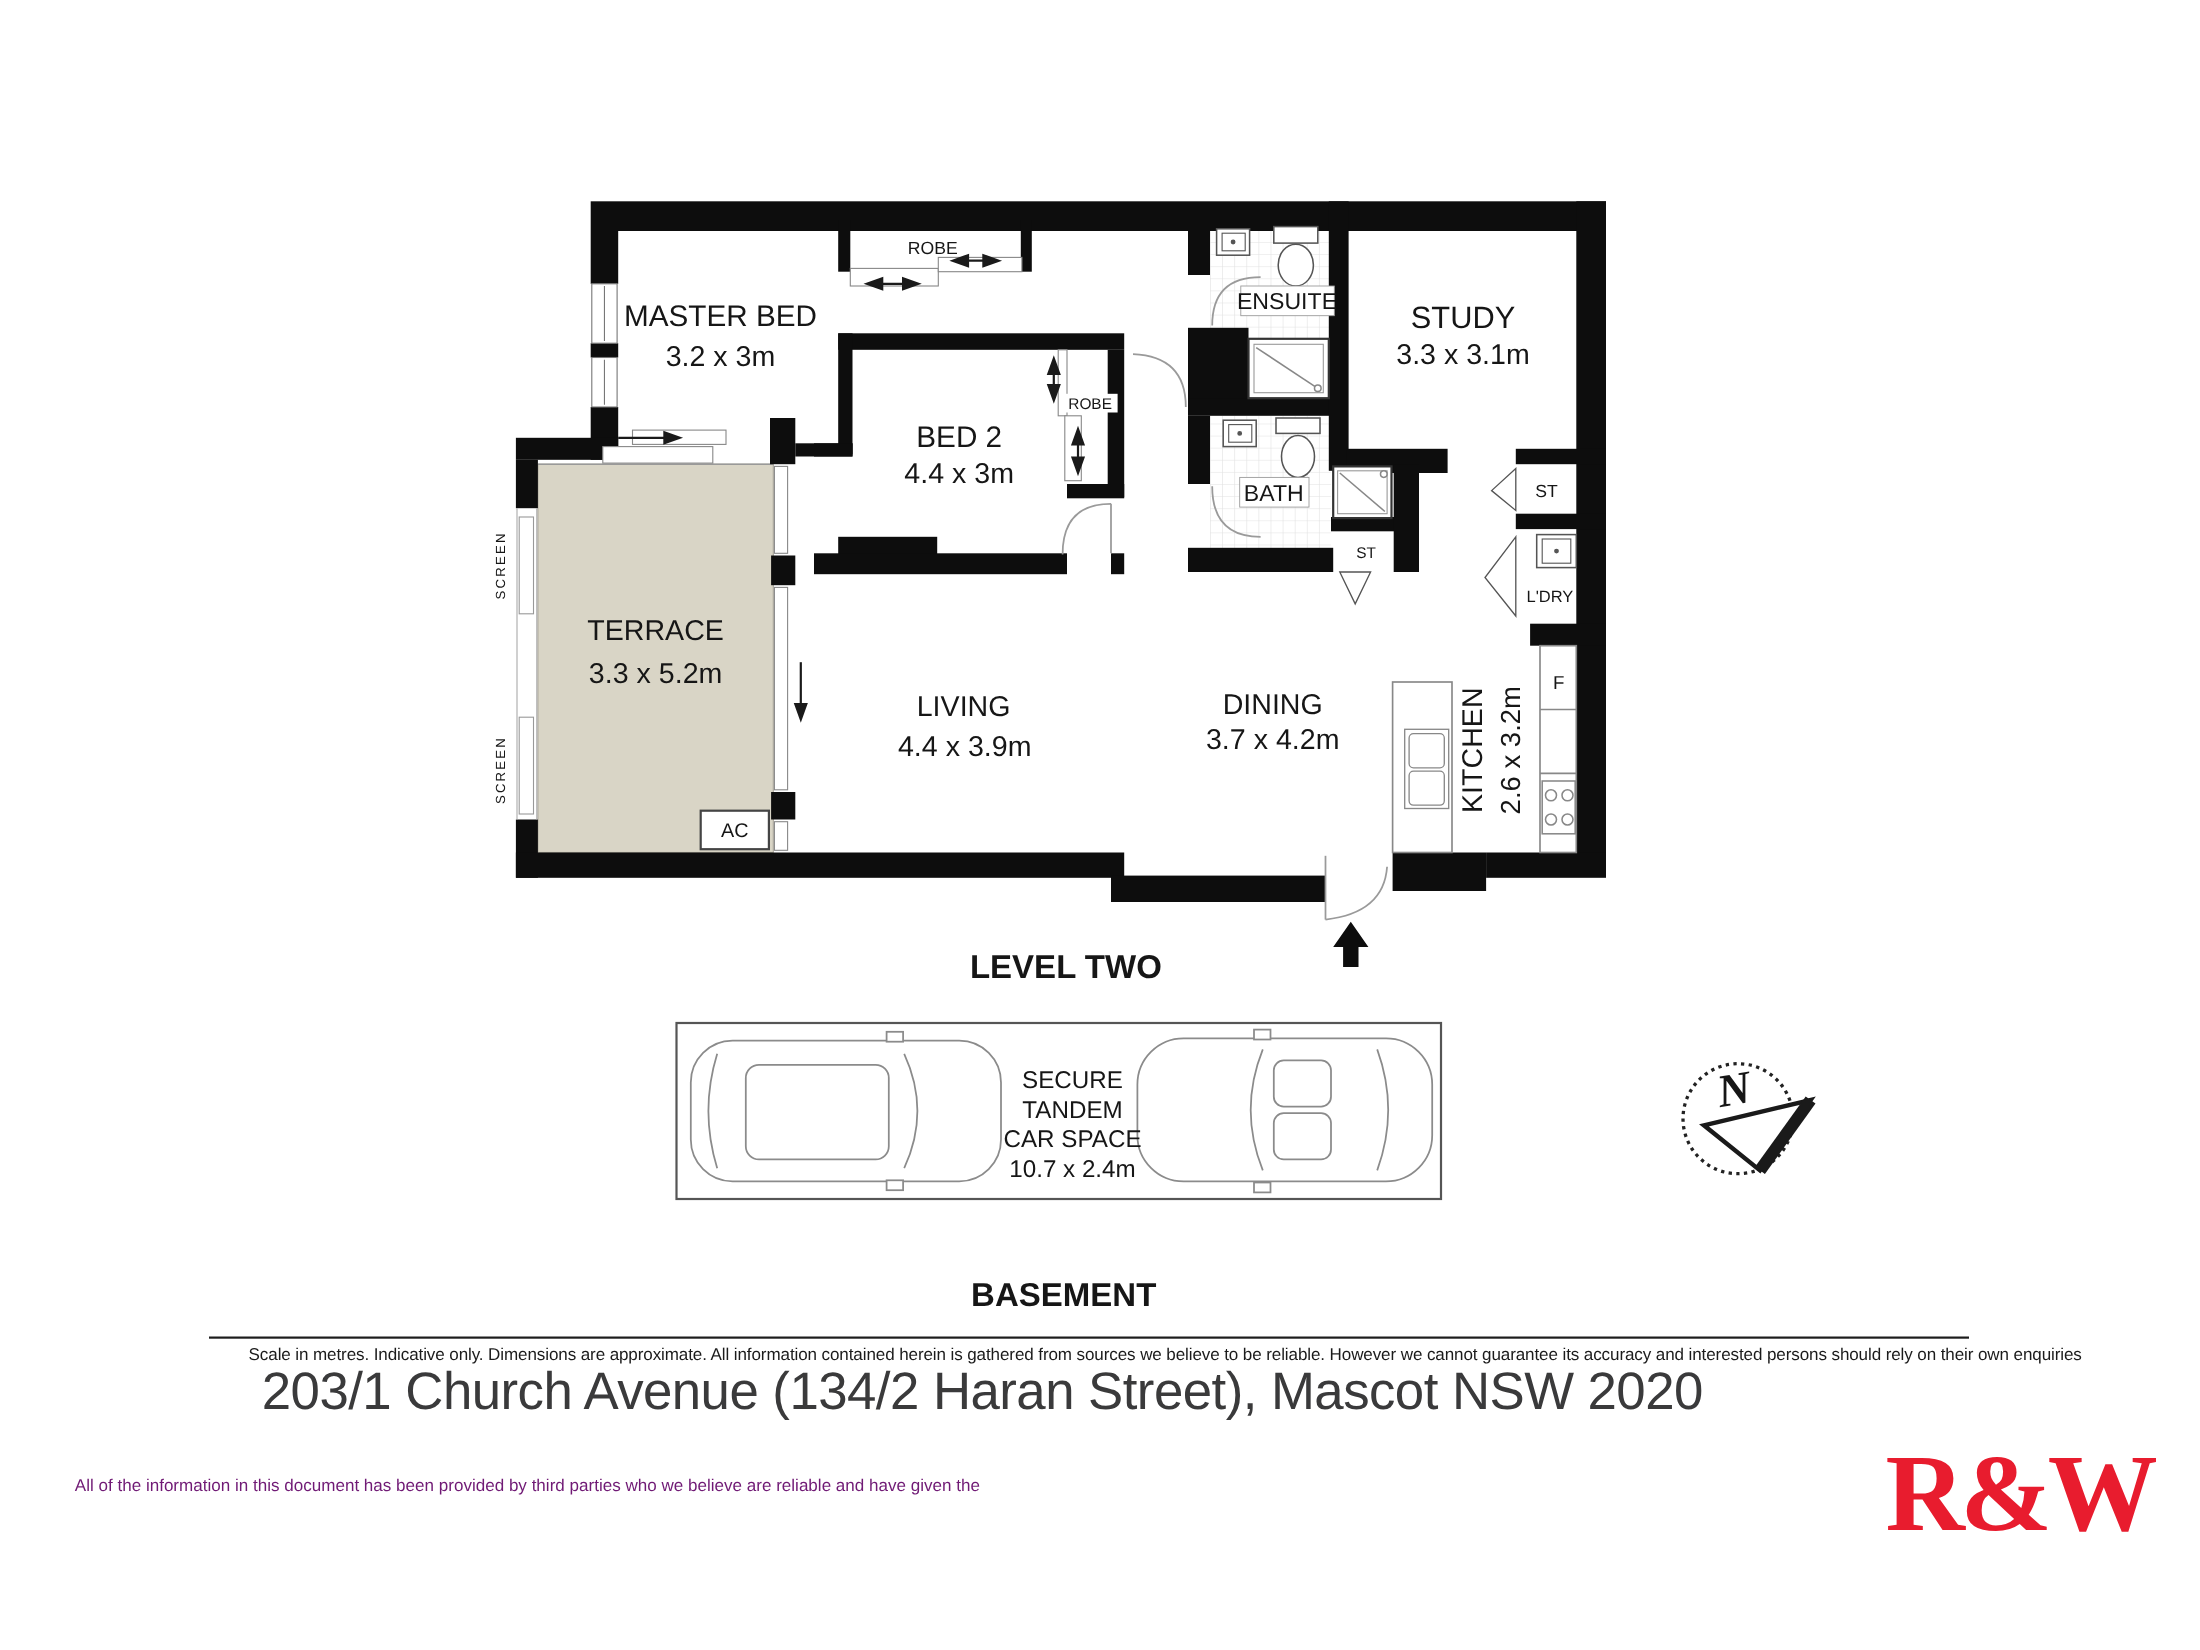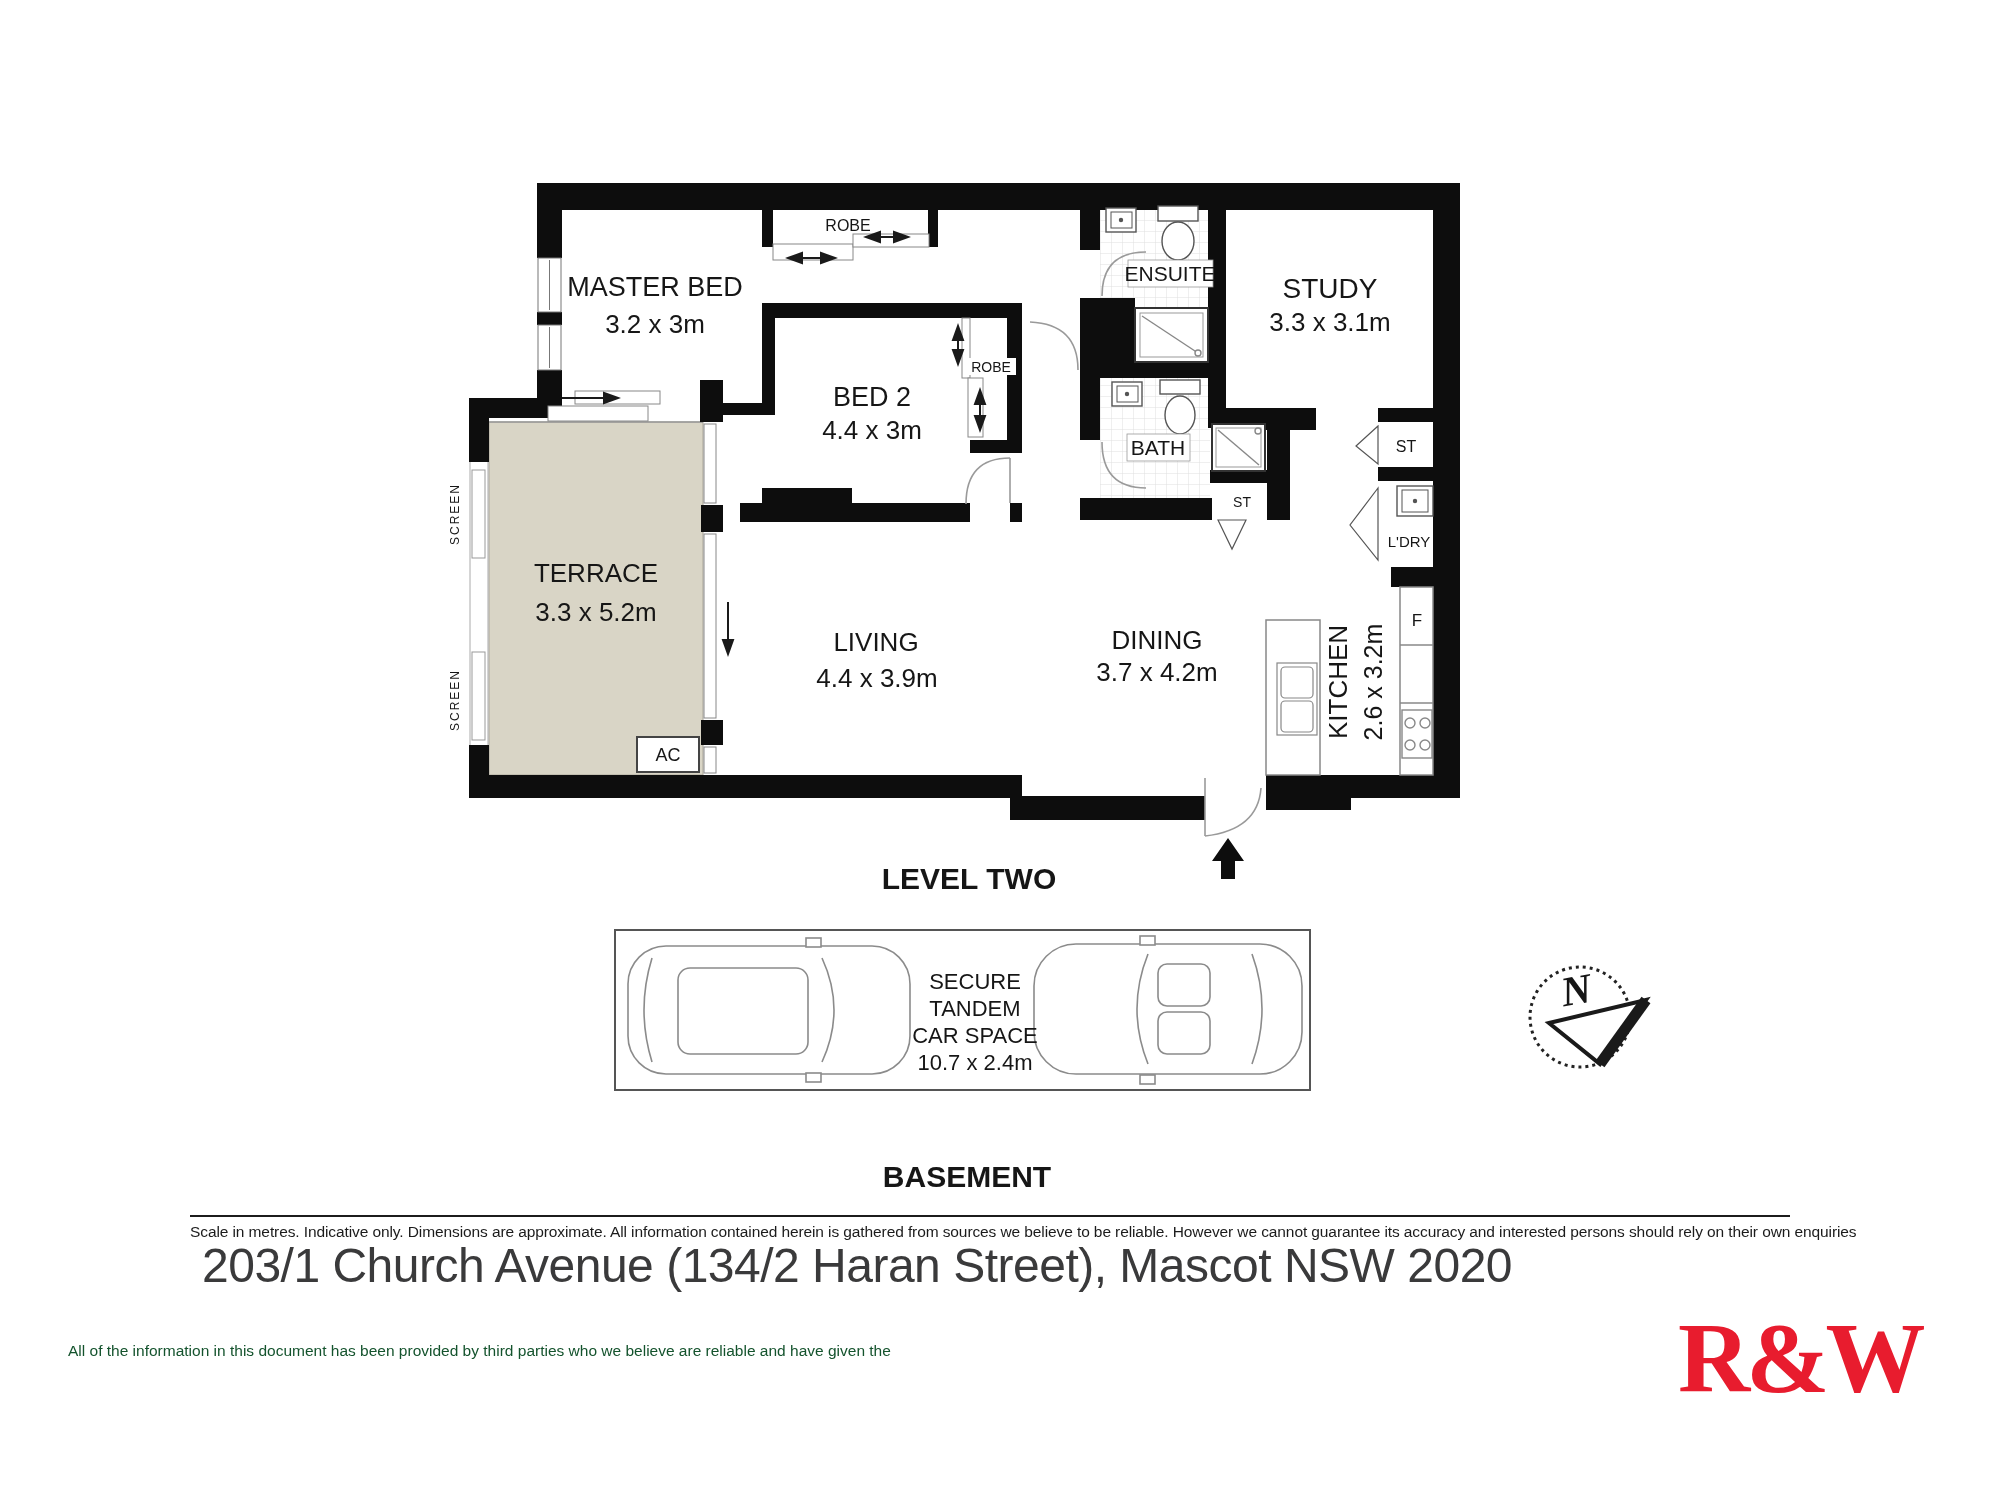--- a/index.html
+++ b/index.html
@@ -2,25 +2,25 @@
 <html><head>
 <meta charset="utf-8">
 <style>
   html,body{margin:0;padding:0;background:#ffffff;}
   #page{position:relative;width:2000px;height:1500px;background:#fff;overflow:hidden;
         font-family:"Liberation Sans",sans-serif;}
   svg{position:absolute;left:0;top:0;}
   svg text{font-family:"Liberation Sans",sans-serif;fill:#161616;text-anchor:middle;}
   svg text.bold{font-weight:700;}
   svg text.ital{font-family:"Liberation Serif",serif;font-weight:700;font-style:italic;}
-  .ftxt{position:absolute;white-space:nowrap;}
+  .ftxt{position:absolute;white-space:nowrap;margin-left:36px;}
   #rule{position:absolute;left:190px;top:1215px;width:1600px;height:2px;background:#1c1c1c;}
   #scale-note{left:190px;top:1223px;font-size:15.5px;color:#1b1b1b;letter-spacing:-0.1px;}
   #address{left:202px;top:1238px;font-size:48px;color:#3a3a3b;letter-spacing:-0.5px;}
-  #disclaimer{position:absolute;left:68px;top:1341px;font-size:15.5px;line-height:19.5px;color:#14532d;}
+  #disclaimer{position:absolute;left:68px;top:1341px;font-size:15.5px;line-height:19.5px;color:#701a75;}
   #brand{left:1678px;top:1300px;font-family:Liberation Serif, serif;font-weight:700;
          font-size:100px;letter-spacing:-4px;}
 </style>
 </head>
 <body>
 
 <div id="page">
 
 <svg width="2000" height="1500" viewBox="0 0 2000 1500">
   <defs>

